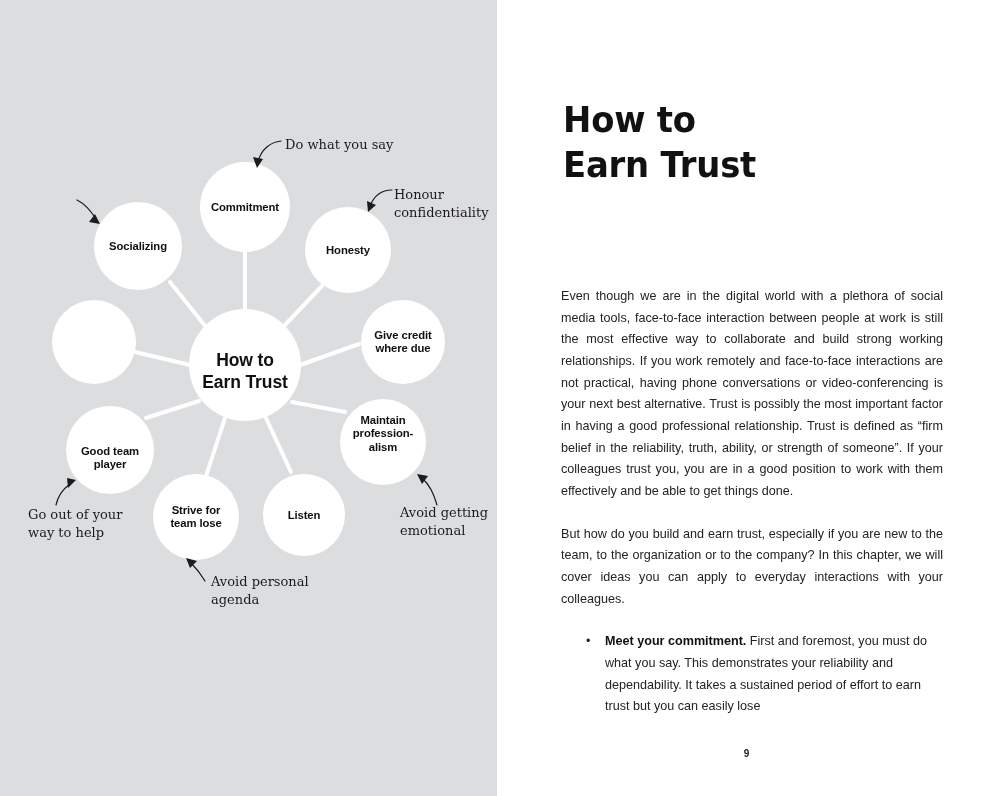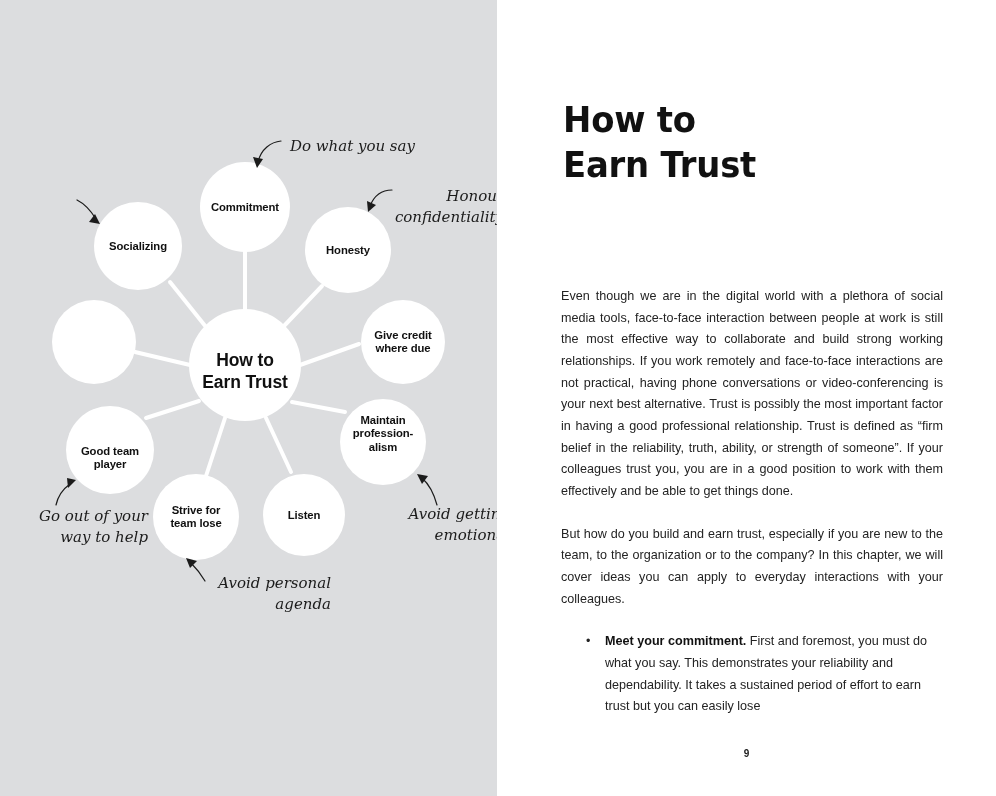--- a/index.html
+++ b/index.html
@@ -53,25 +53,23 @@
     line-height: 1.18;
     pointer-events: none;
     letter-spacing: -0.1px;
   }
   .node-label.spoke { font-size: 11.3px; }
   .node-label.hub   { font-size: 17.5px; line-height: 1.24; }
 
   .anno {
     position: absolute;
     font-family: "DejaVu Serif", "Liberation Serif", serif;
-    font-style: italic;
-    font-size: 15px;
+    font-size: 13px;
     line-height: 1.42;
     color: #1b1b1b;
-    text-align: right;
   }
 
   
   #right-page {
     position: relative;
     width: 499px;
     height: 796px;
     background: #ffffff;
     flex: 0 0 499px;
   }

